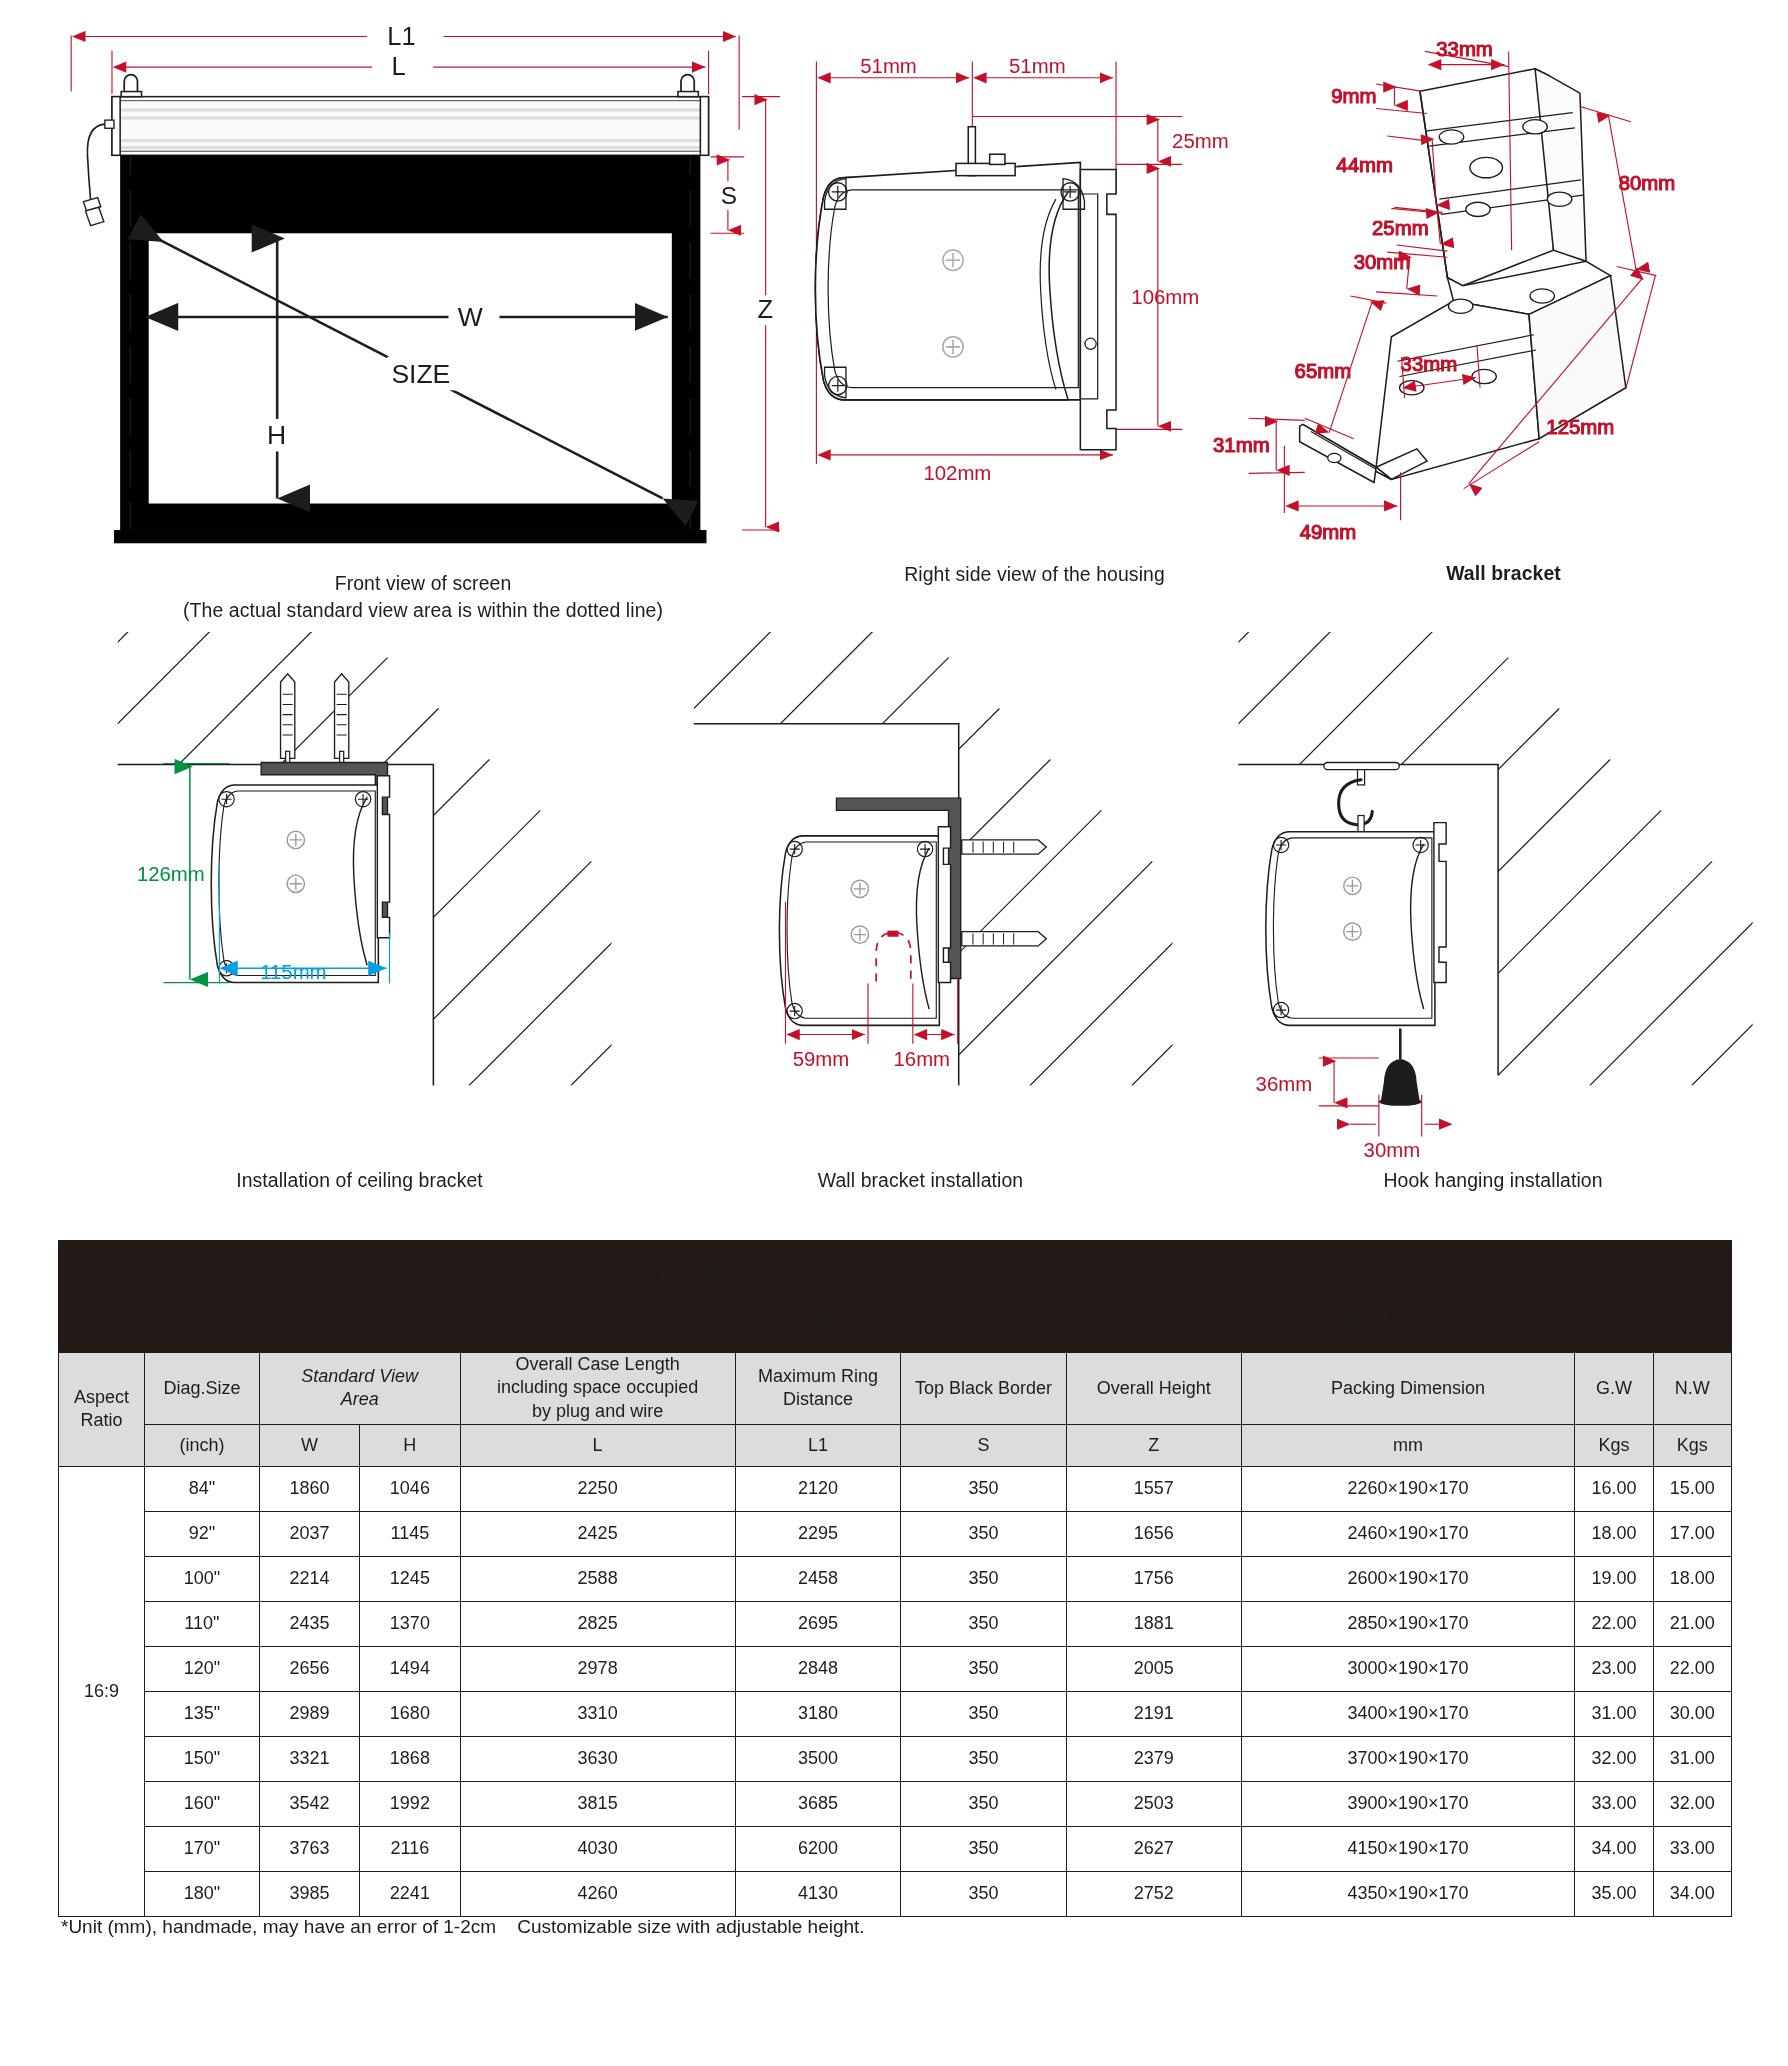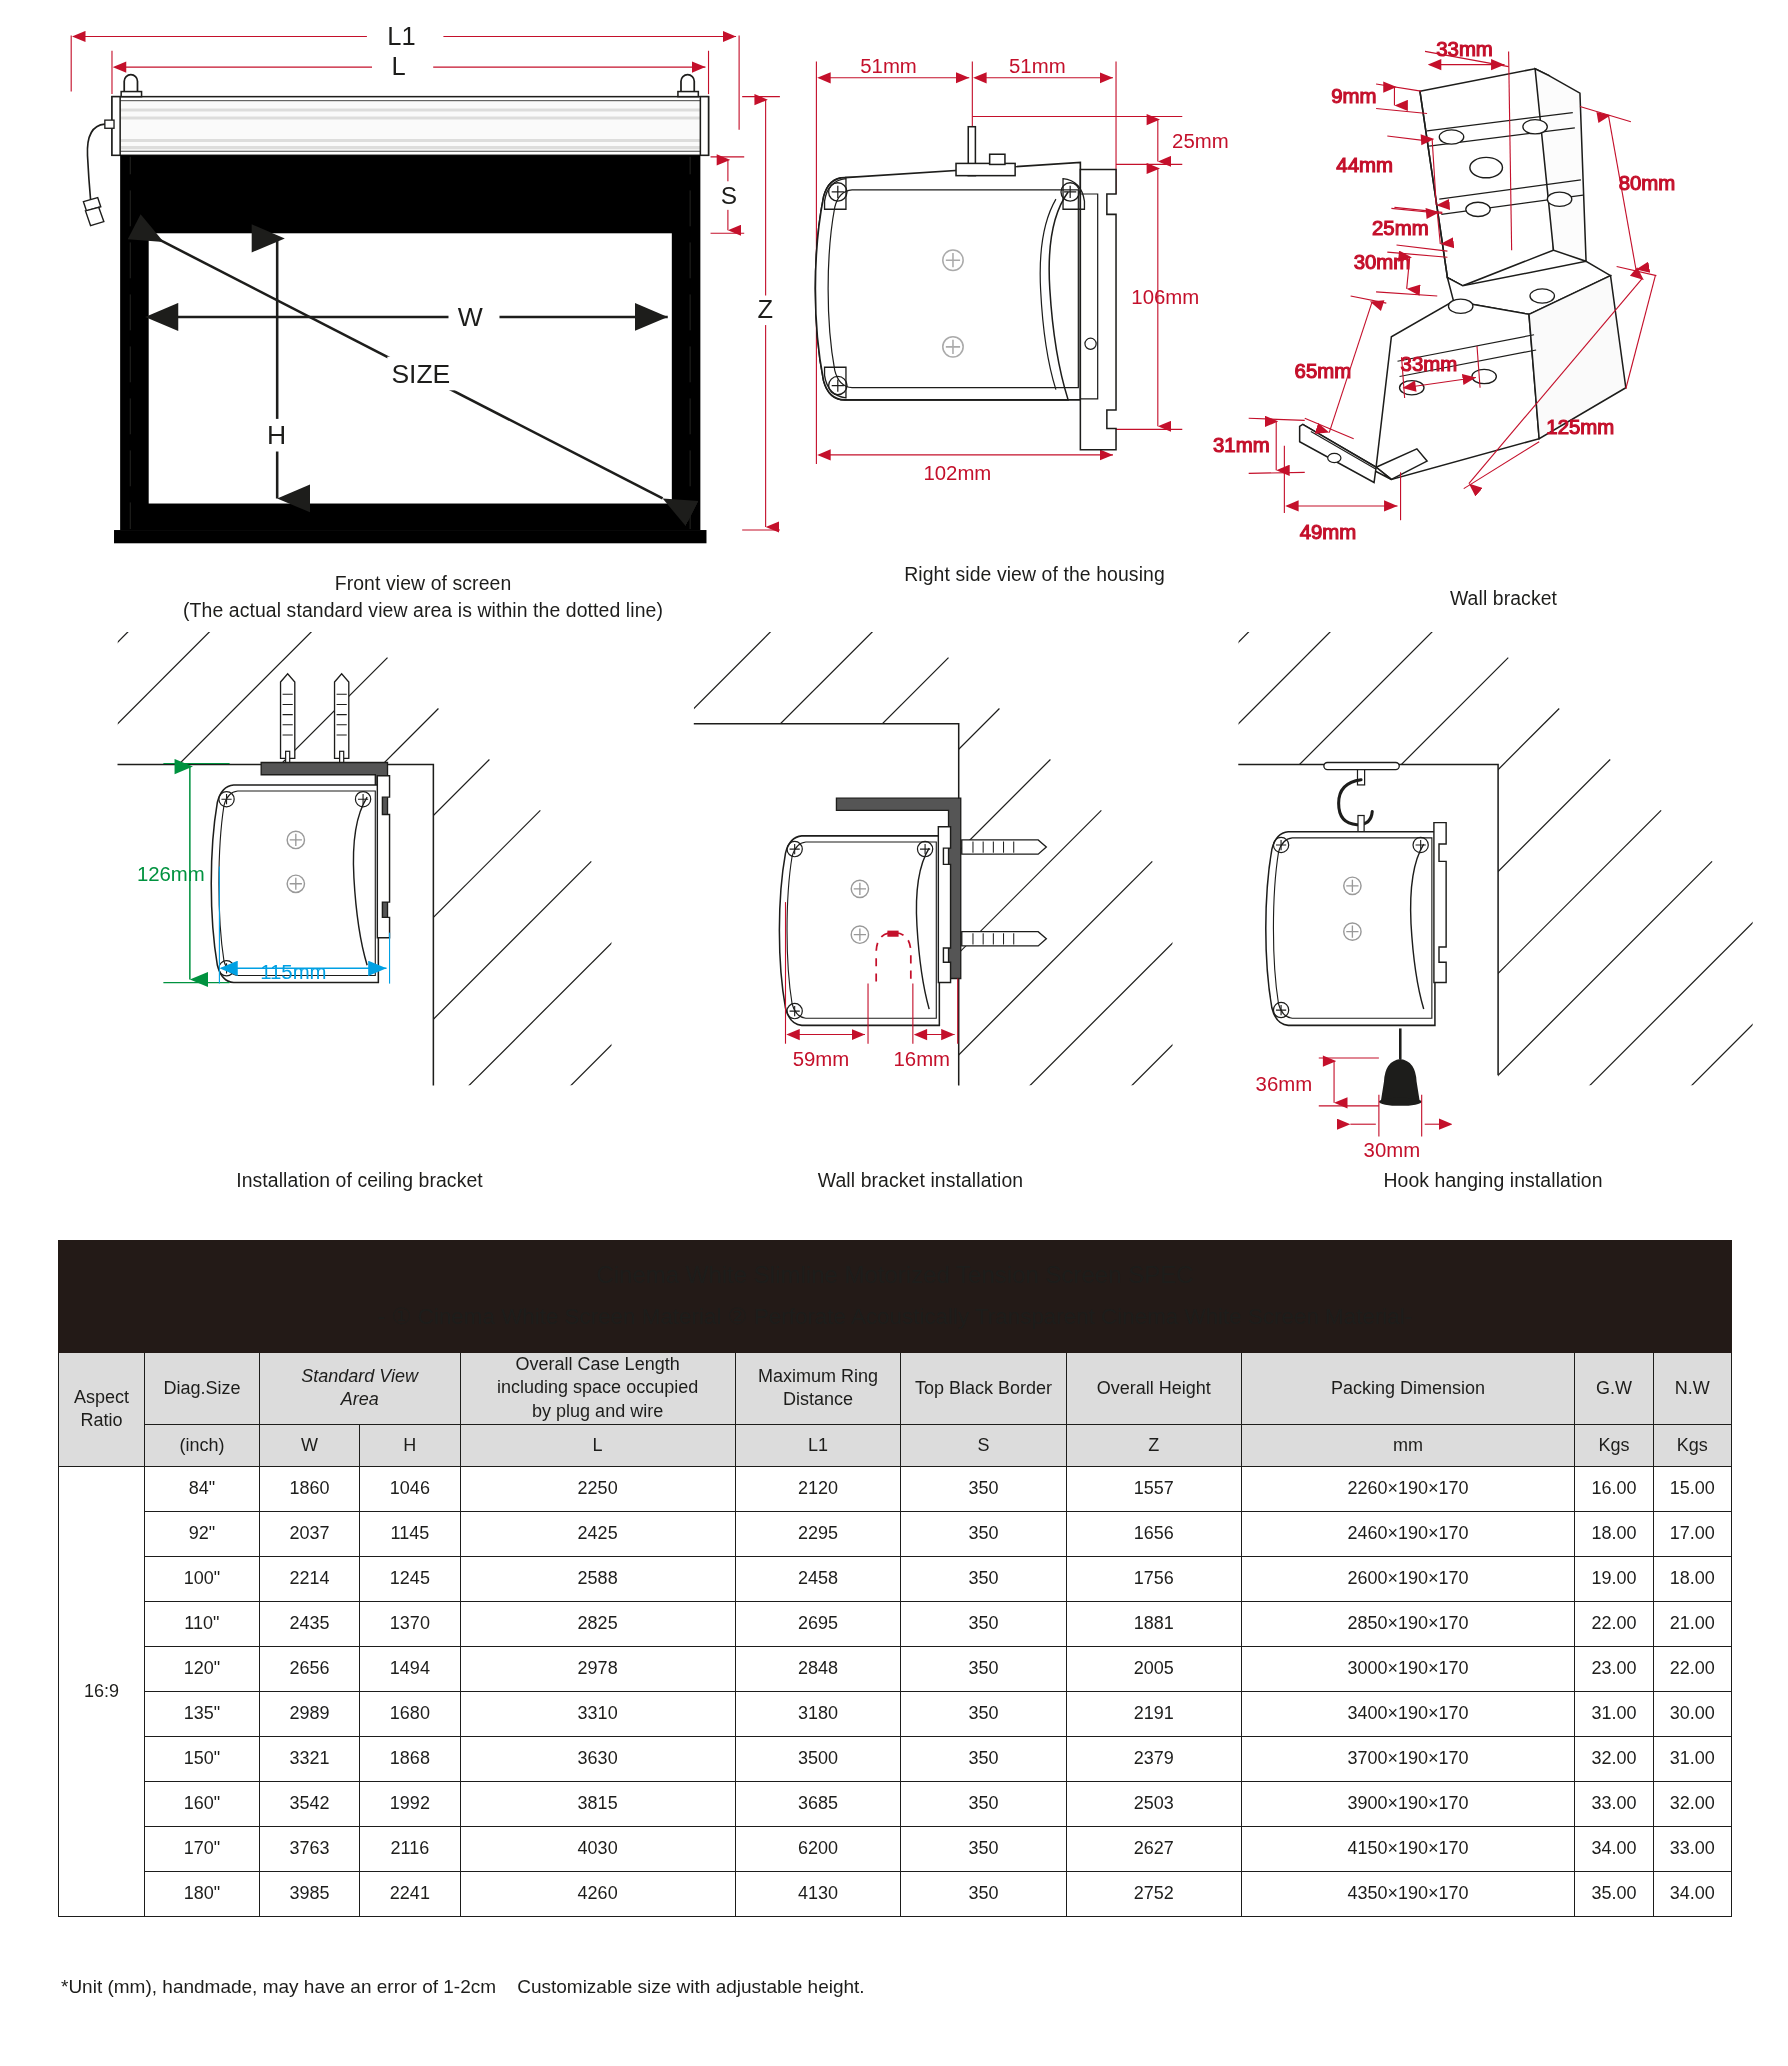--- a/index.html
+++ b/index.html
@@ -80,21 +80,21 @@
   .hd { background: #DCDCDC; }
   .hd-tall  { height: 66px; }
   .hd-short { height: 42px; }
   .hd-red { color: #C4102B; font-size: 16.3px; line-height: 1.32; }
   .hd-lbl { font-size: 18px; line-height: 1.3; }
   .row-cell { height: 45px; background:#ffffff; }
 
   .footer-note {
     position: absolute;
     left: 61px;
-    top: 1976px;
+    top: 1916px;
     font-size: 19px;
     color: #1d1d1b;
     white-space: pre;
   }
 </style>
 </head>
 <body>
 
 <div class="diagram-grid">
 
@@ -429,21 +429,21 @@
         </g>
 
         <g>
           <line x1="120" y1="814" x2="120" y2="946"></line>
           <line x1="348" y1="866" x2="348" y2="960"></line>
           <line x1="126" y1="932" x2="342" y2="932" marker-start="url(#arL)" marker-end="url(#arR)"></line>
           <text class="dimtxt-red" x="150" y="996">49mm</text>
         </g>
       </g>
     </svg>
-    <div class="caption" style="top:554px;">
+    <div class="caption" style="top:529px;font-weight:bold;">
       <div>Wall bracket</div>
     </div>
   </div>
 
   <div class="panel" style="left:102px; top:627px; width:515px; height:586px;">
     <svg width="515" height="540" viewBox="0 0 1010 1060">
       <defs>
         <clipPath id="clipCeil">
             <path d="M 30 10 L 1000 10 L 1000 900 L 650 900 L 650 270 L 30 270 Z"></path>
           </clipPath>

